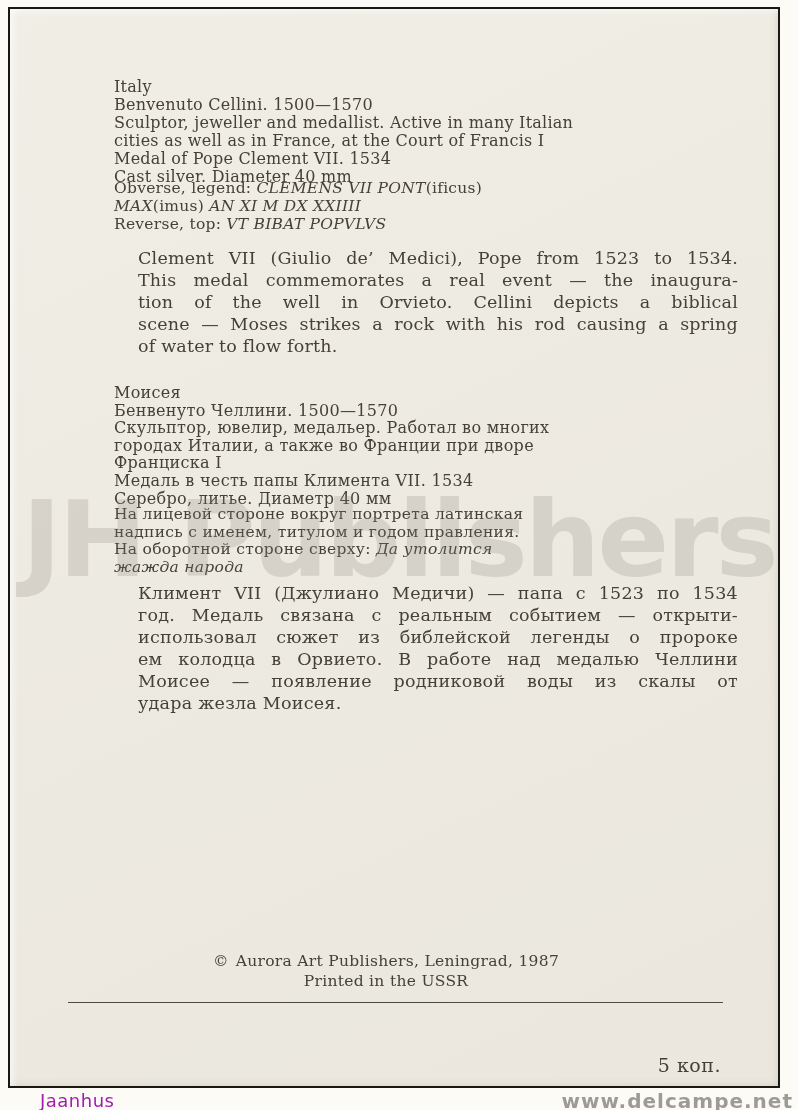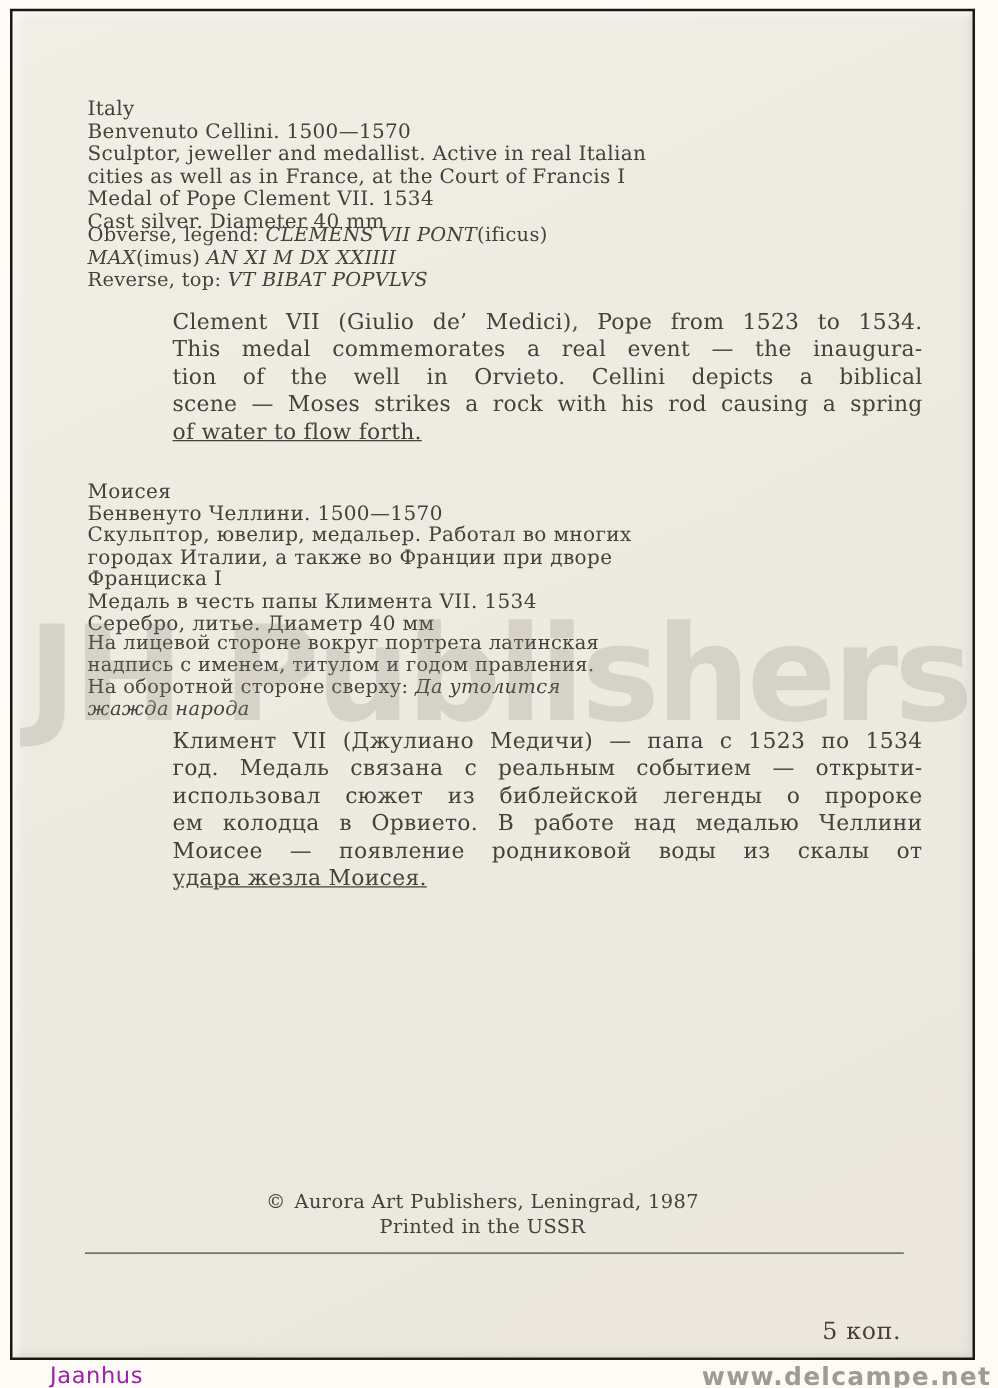--- a/index.html
+++ b/index.html
@@ -12,30 +12,30 @@
     color:#454139;
   }
   .card{
     position:absolute;left:8px;top:7px;width:772px;height:1081px;
     box-sizing:border-box;
     border:2px solid #191813;
     background:linear-gradient(155deg,#f1eee6 0%,#edeae1 45%,#ebe7de 100%);
     box-shadow:inset 6px 5px 9px -4px rgba(255,255,255,0.85),
                inset -4px -4px 10px -5px rgba(120,110,90,0.25);
   }
-  .blk{position:absolute;white-space:nowrap;}
+  .blk{position:absolute;white-space:nowrap;margin-left:44px;}
   .en-top{left:60px;top:69px;font-size:16px;line-height:18px;letter-spacing:0.25px;}
   .en-legend{left:60px;top:170px;font-size:15.5px;line-height:18px;letter-spacing:0.25px;}
   .para{position:absolute;width:600px;}
   .en-para{left:128px;top:238px;font-size:17.5px;line-height:22px;letter-spacing:0.2px;}
   .ru-top{left:60px;top:375px;font-size:16px;line-height:17.6px;letter-spacing:0.3px;}
   .ru-legend{left:60px;top:497px;font-size:15.5px;line-height:17.5px;letter-spacing:0.3px;}
   .ru-para{left:128px;top:573px;font-size:17.5px;line-height:22px;letter-spacing:0.25px;}
   .jline{text-align:justify;text-align-last:justify;}
-  .jline.last{text-align-last:left;text-decoration:underline;}
+  .jline.last{text-align-last:left;}
   .it{font-style:italic;}
   .publisher{
     position:absolute;left:0;top:942px;width:100%;
     box-sizing:border-box;padding-right:16px;
     text-align:center;font-size:15.5px;line-height:20px;letter-spacing:0.3px;
   }
   .c-sym{margin-right:7px;}
   .rule{position:absolute;left:58px;top:993px;width:655px;border-top:1.5px solid #4d4a42;}
   .notice-row{position:absolute;left:58px;top:998px;width:655px;height:22px;}
   .notice{
@@ -64,21 +64,21 @@
   }
 </style>
 </head>
 <body>
 
 <div class="card">
 
   <div class="blk en-top">
     <div>Italy</div>
     <div>Benvenuto Cellini. 1500—1570</div>
-    <div>Sculptor, jeweller and medallist. Active in real Italian</div>
+    <div>Sculptor, jeweller and medallist. Active in many Italian</div>
     <div>cities as well as in France, at the Court of Francis I</div>
     <div>Medal of Pope Clement VII. 1534</div>
     <div>Cast silver. Diameter 40 mm</div>
   </div>
 
   <div class="blk en-legend">
     <div><span>Obverse, legend: </span><span class="it">CLEMENS VII PONT</span><span>(ificus)</span></div>
     <div><span class="it">MAX</span><span>(imus) </span><span class="it">AN XI M DX XXIIII</span></div>
     <div><span>Reverse, top: </span><span class="it">VT BIBAT POPVLVS</span></div>
   </div>

